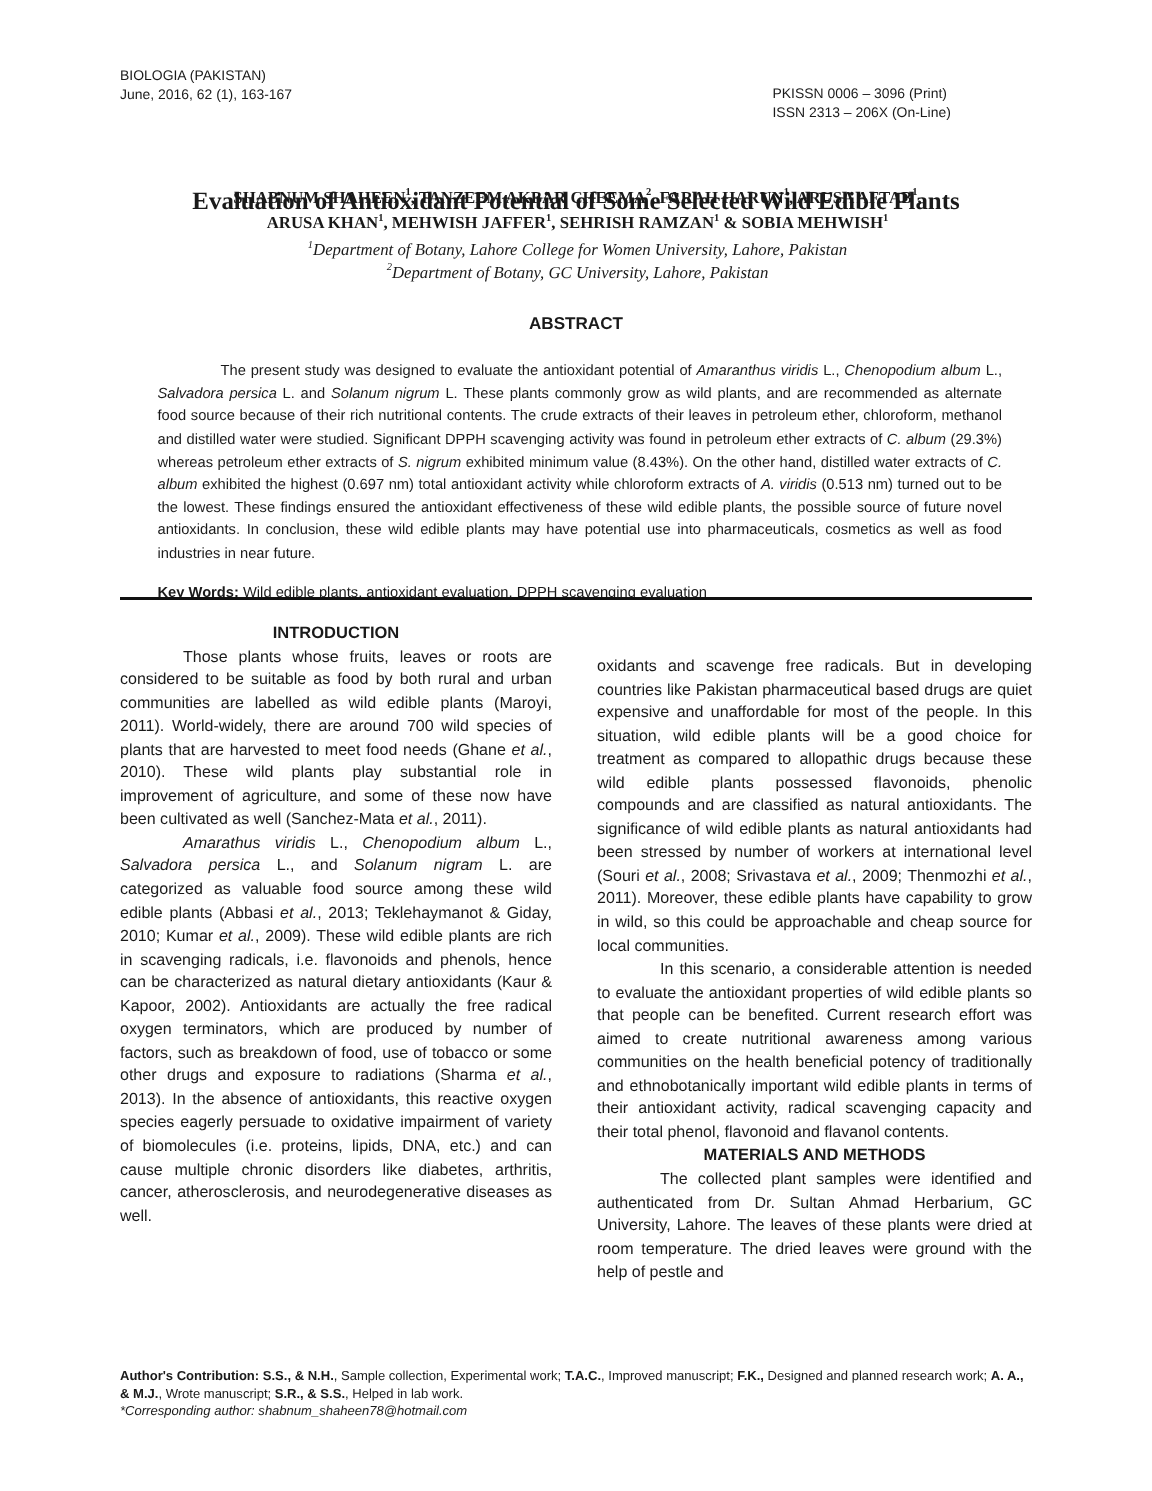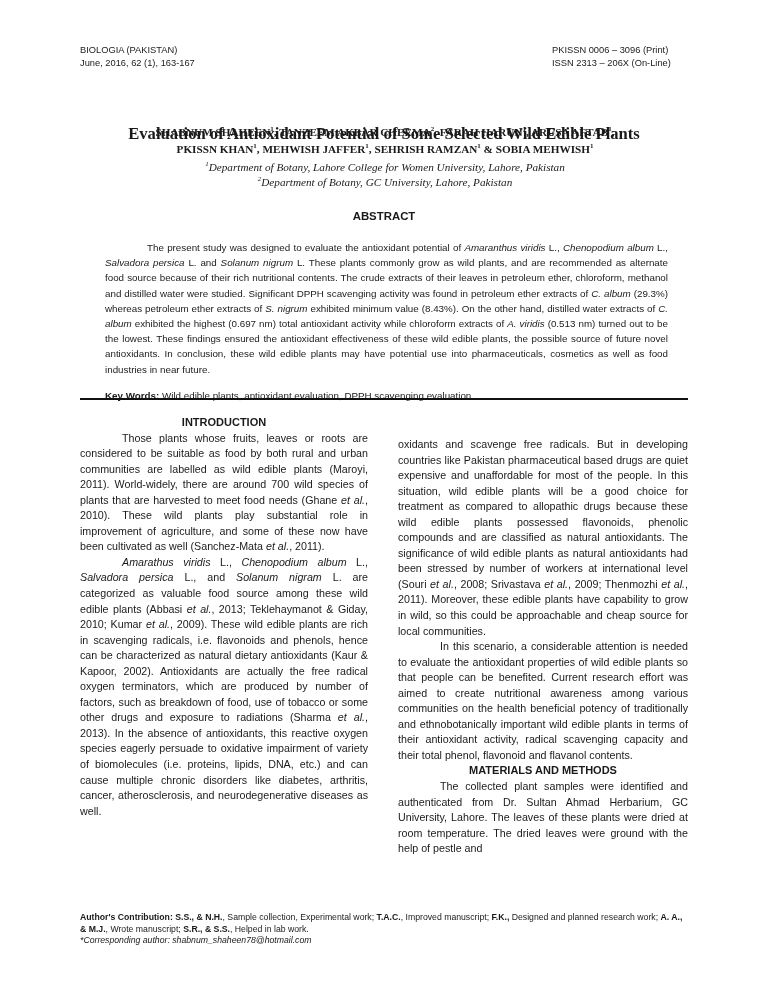--- a/index.html
+++ b/index.html
@@ -1,21 +1,21 @@
 <!DOCTYPE html>
 <html><head>
 <meta charset="utf-8">
 <style>
   html, body { margin:0; padding:0; background:#ffffff; }
   body { width:768px; height:994px; position:relative; overflow:hidden; color:#1a1a1a; }
   .sans { font-family: "Liberation Sans", sans-serif; }
   .serif { font-family: "Liberation Serif", serif; }
   .hdr { position:absolute; top:44px; font-size:9.3px; line-height:13px; }
   .hdr-left { left:80px; }
-  .hdr-right { left:552px; }
+  .hdr-right { left:515px;margin-top:12px; }
   .title { position:absolute; top:92px; left:0; width:768px; text-align:center; font-size:16.6px; font-weight:bold;margin-top:32px; }
   .authors { position:absolute; top:124px; left:80px; width:610px; text-align:center; font-size:11.2px; font-weight:bold; line-height:17px; }
   .affil { position:absolute; top:160px; left:80px; width:610px; text-align:center; font-size:11.2px; font-style:italic; line-height:15px; }
   sup { font-size:7px; vertical-align:super; line-height:0; }
   .abs-head { position:absolute; top:210px; left:0; width:768px; text-align:center; font-size:11.4px; font-weight:bold; }
   .abstract { position:absolute; top:240px; left:105px; width:563px; font-size:9.8px; line-height:15.2px; text-align:justify; }
   .abstract p { margin:0; text-indent:42px; }
   .kw { position:absolute; top:371px; left:105px; width:580px; font-size:9.8px; line-height:15px;margin-top:17px; }
   .rule { position:absolute; top:398px; left:80px; width:608px; height:2px; background:#111; }
   .col { position:absolute; top:415px; width:288px; font-size:10.7px; line-height:15.55px; text-align:justify; }
@@ -41,21 +41,21 @@
   <div>ISSN 2313 – 206X (On-Line)</div>
 </div>
 
 <div class="title serif">Evaluation of Antioxidant Potential of Some Selected Wild Edible Plants</div>
 
 <div class="authors serif">
   <span><span>SHABNUM SHAHEEN</span><sup>1</sup></span>, 
   <span><span>TANZEEM AKBAR CHEEMA</span><sup>2</sup></span>, 
   <span><span>FARAH HARUN</span><sup>1</sup></span>, 
   <span><span>ARUSA AFTAB</span><sup>1</sup></span>,<br>
-  <span><span>PKISSN KHAN</span><sup>1</sup></span>, 
+  <span><span>ARUSA KHAN</span><sup>1</sup></span>, 
   <span><span>MEHWISH JAFFER</span><sup>1</sup></span>, 
   <span><span>SEHRISH RAMZAN</span><sup>1</sup></span> &amp; 
   <span><span>SOBIA MEHWISH</span><sup>1</sup></span>
 </div>
 
 <div class="affil serif">
   <div><sup>1</sup><span>Department of Botany, Lahore College for Women University, Lahore, Pakistan</span></div>
   <div><sup>2</sup><span>Department of Botany, GC University, Lahore, Pakistan</span></div>
 </div>
 

